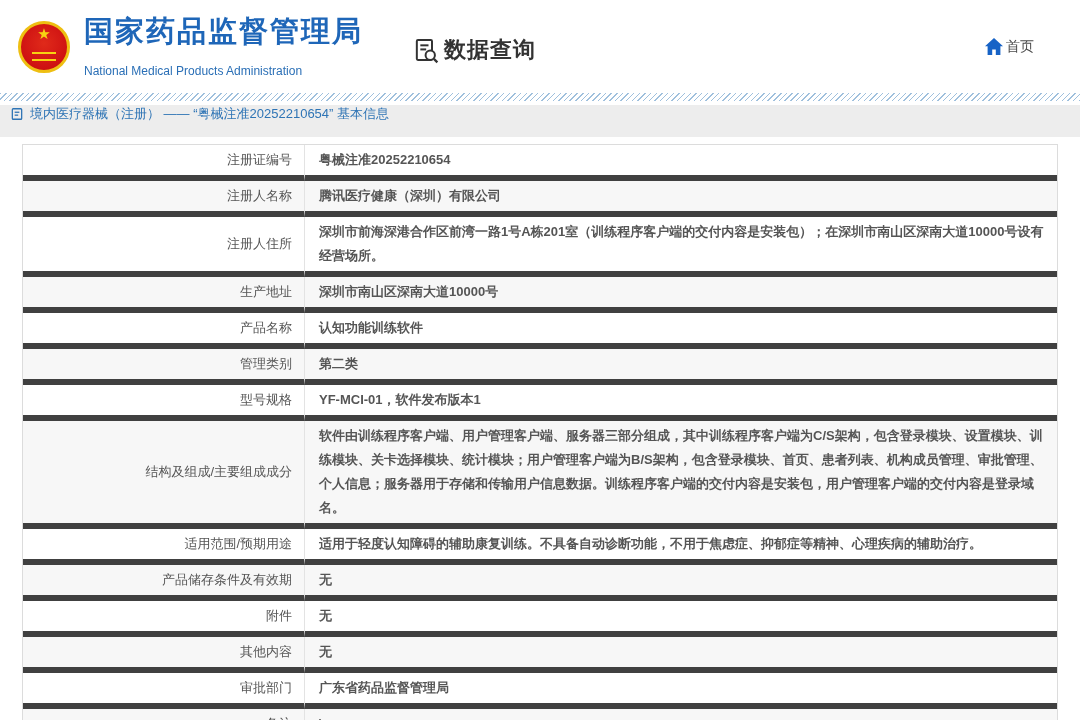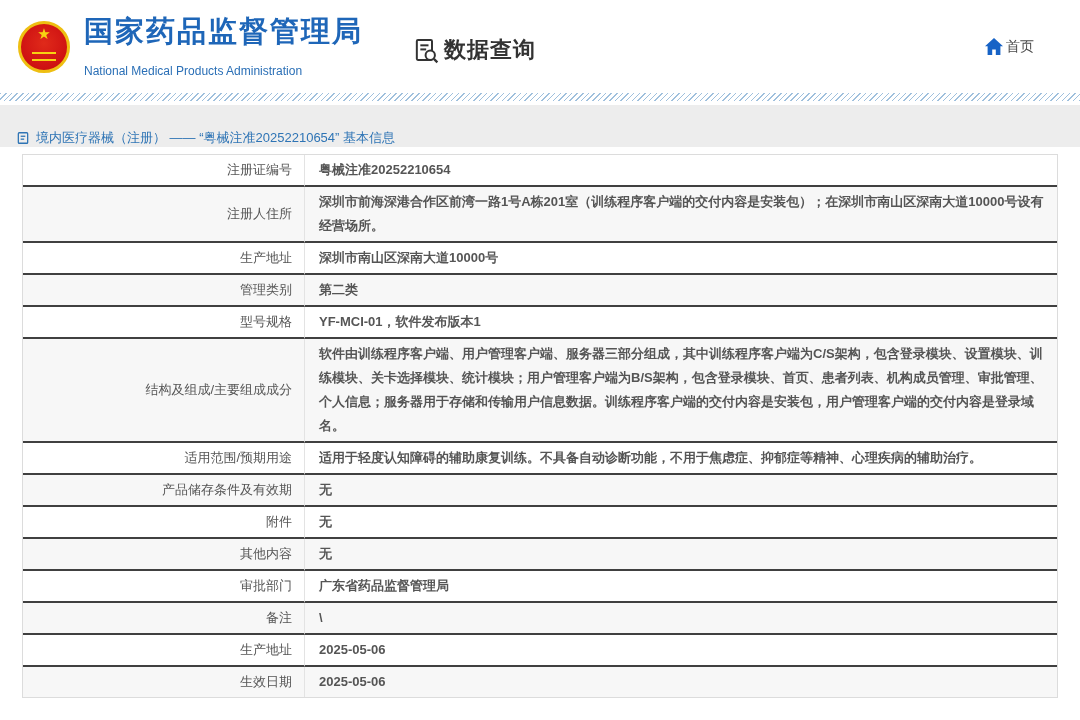--- a/index.html
+++ b/index.html
@@ -59,42 +59,42 @@
   .stripe {
     height: 8px;
     background: repeating-linear-gradient(135deg,
       #9fc0dd 0px, #9fc0dd 1px, #ffffff 1px, #ffffff 4px);
   }
 
   
   .breadcrumb-bar {
     margin-top: 4px;
     background: #ededed;
-    height: 42px;
-    display: flex; align-items: flex-end;
-    padding: 0 16px;
+    height: 32px;
+    display: flex; align-items: flex-start;
+    padding: 0 10px;
   }
   .breadcrumb {
     display: flex; align-items: center; gap: 6px;
     color: #2e74b5; font-size: 13px;
   }
 
   
   .table-wrap { margin: 7px 22px 0 22px; }
   .info-table {
     display: table; width: 100%;
     border: 1px solid #dcdcdc;
     background: #ffffff;
   }
   .tr { display: table-row; }
   .tr:nth-child(even) { background: #f7f7f7; }
   .th, .td {
     display: table-cell; vertical-align: middle;
     font-size: 13px; line-height: 24px;
-    border-bottom: 2px solid #404040;
+    border-bottom: 6px solid #404040;
     padding: 3px 12px;
   }
   .tr:last-child .th, .tr:last-child .td { border-bottom: none; }
   .th {
     width: 282px; text-align: right;
     color: #555;
     border-right: 1px solid #e3e3e3;
     white-space: nowrap;
   }
   .td { color: #555; padding-left: 14px; padding-right: 12px; font-weight: bold; }
@@ -156,28 +156,36 @@
   </div>
 </div>
 
 <div class="table-wrap">
   <div class="info-table">
     <div class="tr">
         <div class="th">注册证编号</div>
         <div class="td">粤械注准20252210654</div>
       </div>
     <div class="tr">
+        <div class="th">注册人名称</div>
+        <div class="td">腾讯医疗健康（深圳）有限公司</div>
+      </div>
+    <div class="tr">
         <div class="th">注册人住所</div>
         <div class="td">深圳市前海深港合作区前湾一路1号A栋201室（训练程序客户端的交付内容是安装包）；在深圳市南山区深南大道10000号设有经营场所。</div>
       </div>
     <div class="tr">
         <div class="th">生产地址</div>
         <div class="td">深圳市南山区深南大道10000号</div>
       </div>
     <div class="tr">
+        <div class="th">产品名称</div>
+        <div class="td">认知功能训练软件</div>
+      </div>
+    <div class="tr">
         <div class="th">管理类别</div>
         <div class="td">第二类</div>
       </div>
     <div class="tr">
         <div class="th">型号规格</div>
         <div class="td">YF-MCI-01，软件发布版本1</div>
       </div>
     <div class="tr">
         <div class="th">结构及组成/主要组成成分</div>
         <div class="td">软件由训练程序客户端、用户管理客户端、服务器三部分组成，其中训练程序客户端为C/S架构，包含登录模块、设置模块、训练模块、关卡选择模块、统计模块；用户管理客户端为B/S架构，包含登录模块、首页、患者列表、机构成员管理、审批管理、个人信息；服务器用于存储和传输用户信息数据。训练程序客户端的交付内容是安装包，用户管理客户端的交付内容是登录域名。</div>

